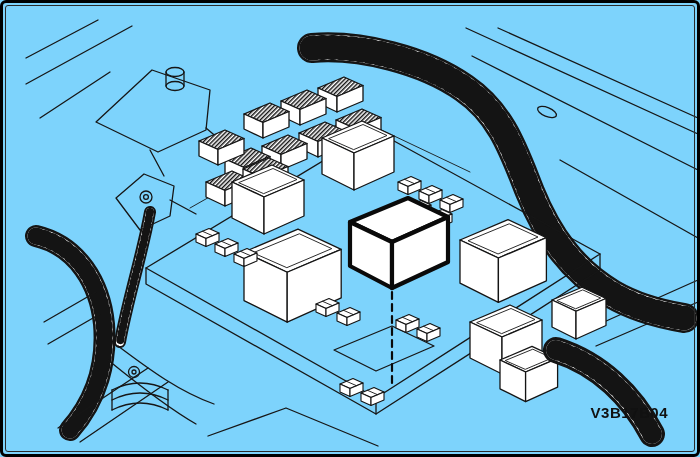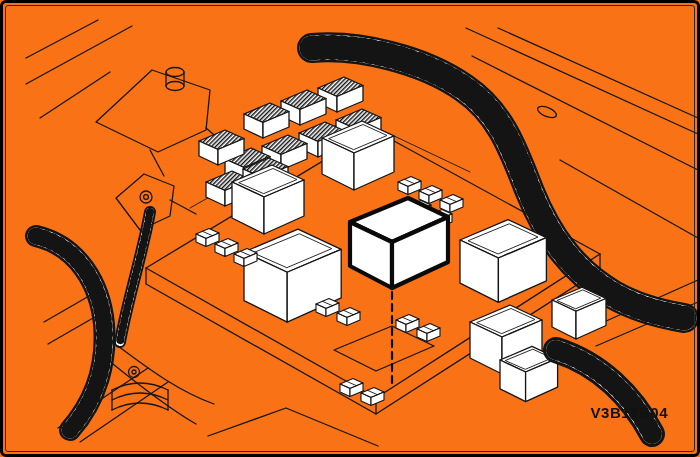--- a/index.html
+++ b/index.html
@@ -1,16 +1,16 @@
 <!DOCTYPE html>
 <html><head>
 <meta charset="utf-8">
 <style>
   html,body{margin:0;padding:0;background:#e8e8e8;}
-  .stage{position:relative;width:700px;height:457px;background:#f97316;overflow:hidden;
+  .stage{position:relative;width:700px;height:457px;background:#7dd3fc;overflow:hidden;
          font-family:"Liberation Sans", sans-serif;}
   .frame-outer{position:absolute;inset:0;border:3px solid #000;border-radius:6px;pointer-events:none;z-index:5;}
   .frame-inner{position:absolute;inset:5px;border:1px solid #2a2a2a;border-radius:3px;pointer-events:none;z-index:5;}
   svg{position:absolute;inset:0;}
   svg *{stroke-linecap:round;stroke-linejoin:round;}
   .ln{fill:none;stroke:#161616;stroke-width:1.3px;}
   .thin{fill:none;stroke:#161616;stroke-width:0.9px;}
   .label{font-family:"Liberation Sans", sans-serif;font-weight:bold;letter-spacing:0.5px;}
 </style>
 </head>

